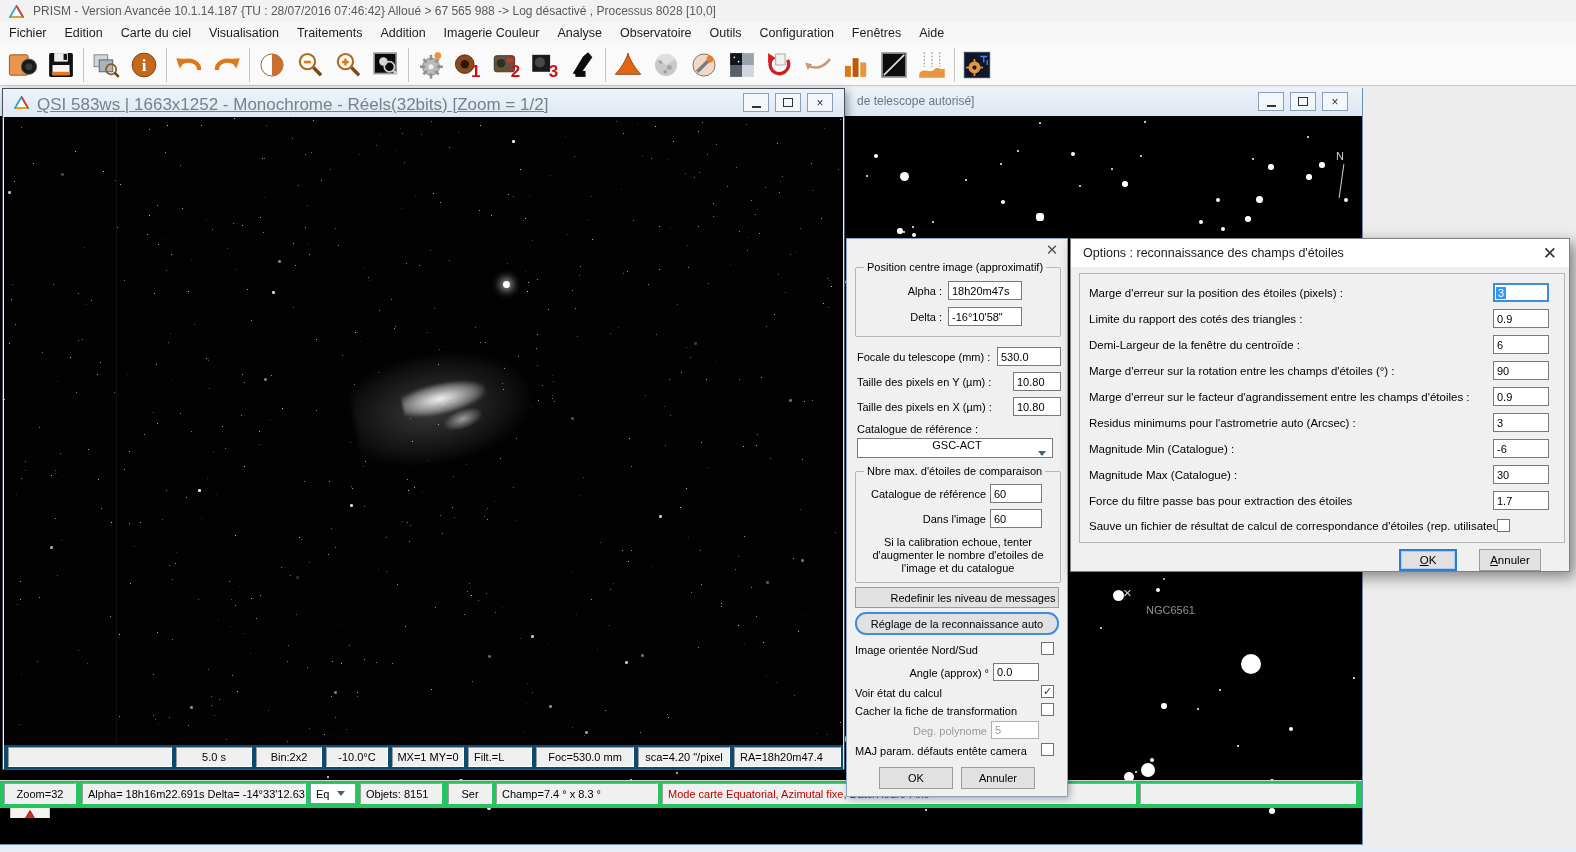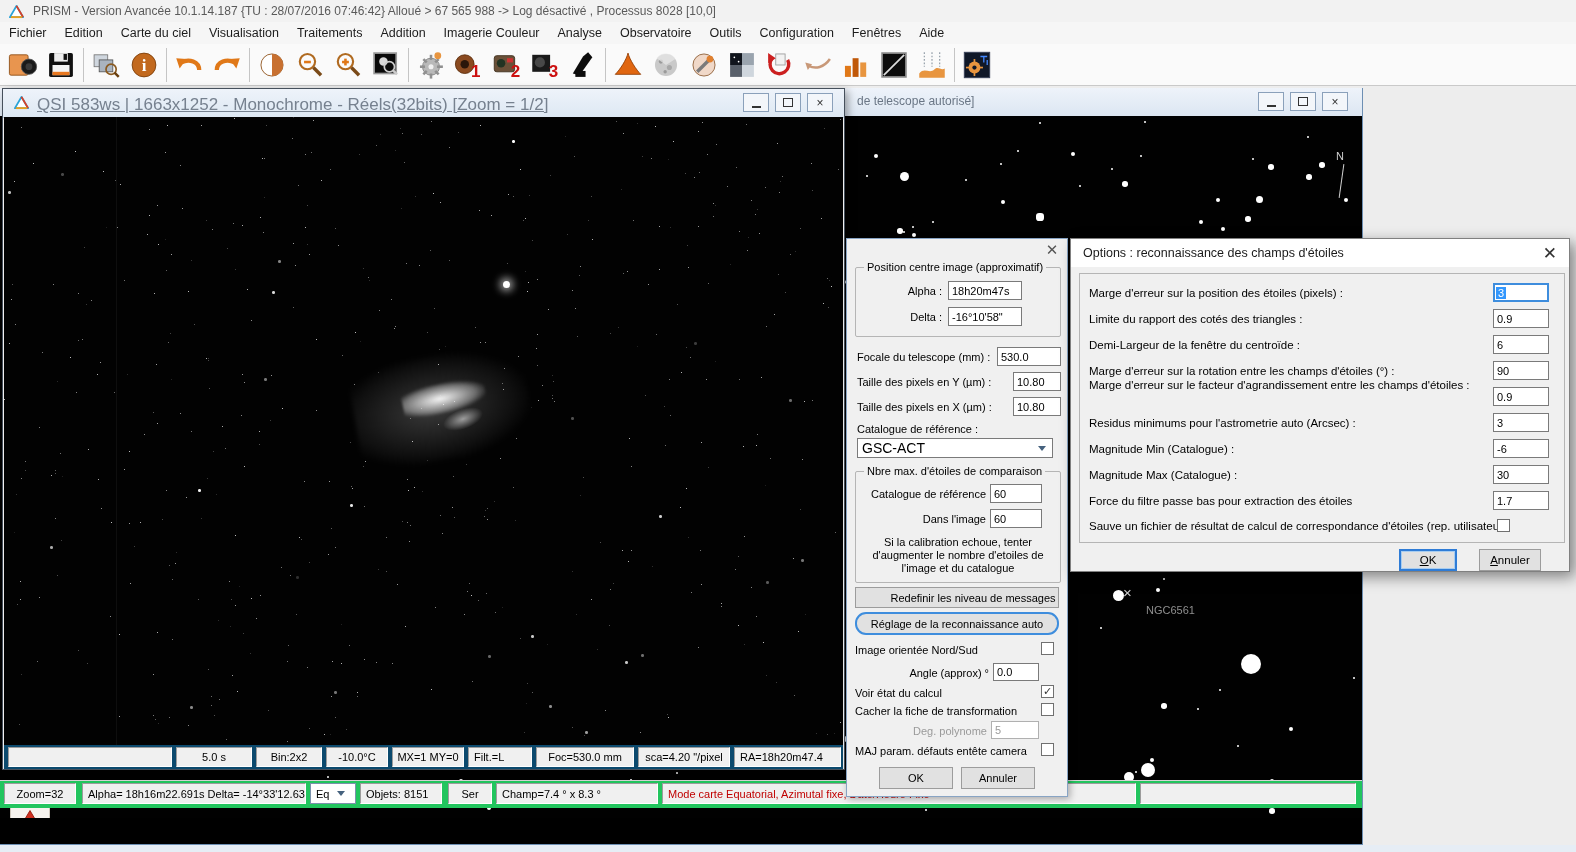--- a/index.html
+++ b/index.html
@@ -57,21 +57,21 @@
   .panel .closex{position:absolute;right:6px;top:2px;font-size:15px;color:#555;width:18px;height:18px;text-align:center;line-height:18px;}
   .gbox{position:absolute;border:1px solid #b5b5b5;border-radius:2px;}
   .gbox .legend{position:absolute;top:-7px;left:8px;background:#f0f0f0;padding:0 3px;font-size:11px;white-space:nowrap;}
   .inp{background:#fff;border:1px solid #7a7a7a;box-sizing:border-box;font-size:11px;font-family:"Liberation Sans",sans-serif;padding:0 3px;color:#000;}
   .lbl{position:absolute;white-space:nowrap;}
   .lbl.r{text-align:right;}
   .cb{position:absolute;width:13px;height:13px;background:#fff;border:1px solid #707070;box-sizing:border-box;font-size:11px;line-height:11px;text-align:center;color:#333;}
   .cb.checked::after{content:"✓";}
   .pbtn{position:absolute;background:#e1e1e1;border:1px solid #9c9c9c;box-sizing:border-box;font-size:11px;display:flex;align-items:center;justify-content:center;}
   .pbtn.focus{border:2px solid #3e8ddd;}
-  .combo{position:absolute;background:#fff;border:1px solid #7a7a7a;box-sizing:border-box;font-size:14px;display:flex;align-items:center;padding-left:4px;}
+  .combo{position:absolute;background:#fff;border:1px solid #7a7a7a;box-sizing:border-box;font-size:11px;display:flex;align-items:center;padding-left:4px;flex-direction:column;}
   .combo .chev{margin-left:auto;margin-right:6px;}
   .note{position:absolute;text-align:center;line-height:13px;}
   .gray{color:#9a9a9a;}
   .inp.grayed{color:#9a9a9a;border-color:#b0b0b0;}
   
   .options{position:absolute;left:1070px;top:238px;width:500px;height:334px;background:#f0f0f0;border:1px solid #808080;box-sizing:border-box;z-index:4;box-shadow:5px 5px 14px rgba(0,0,0,.45);}
   .opt-title{position:absolute;left:0;top:0;width:100%;height:28px;background:#fff;display:flex;align-items:center;}
   .opt-title .ttl{font-size:12.5px;color:#1a1a1a;margin-left:12px;}
   .opt-title .closex{margin-left:auto;margin-right:12px;font-size:17px;color:#333;}
   .opt-box{position:absolute;left:8px;top:34px;width:484px;height:268px;border:1px solid #b5b5b5;}
@@ -481,21 +481,21 @@
 
     <span class="orow-lbl" style="top:74px;">Limite du rapport des cotés des triangles :</span>
     <input class="inp orow-inp" style="top: 70px;" readonly="" value="0.9">
 
     <span class="orow-lbl" style="top:100px;">Demi-Largeur de la fenêtre du centroïde :</span>
     <input class="inp orow-inp" style="top: 96px;" readonly="" value="6">
 
     <span class="orow-lbl" style="top:126px;">Marge d'erreur sur la rotation entre les champs d'étoiles (°) :</span>
     <input class="inp orow-inp" style="top: 122px;" readonly="" value="90">
 
-    <span class="orow-lbl" style="top:140px;">Marge d'erreur sur le facteur d'agrandissement entre les champs d'étoiles :</span>
+    <span class="orow-lbl" style="top:152px;">Marge d'erreur sur le facteur d'agrandissement entre les champs d'étoiles :</span>
     <input class="inp orow-inp" style="top: 148px;" readonly="" value="0.9">
 
     <span class="orow-lbl" style="top:178px;">Residus minimums pour l'astrometrie auto (Arcsec) :</span>
     <input class="inp orow-inp" style="top: 174px;" readonly="" value="3">
 
     <span class="orow-lbl" style="top:204px;">Magnitude Min (Catalogue) :</span>
     <input class="inp orow-inp" style="top: 200px;" readonly="" value="-6">
 
     <span class="orow-lbl" style="top:230px;">Magnitude Max (Catalogue) :</span>
     <input class="inp orow-inp" style="top: 226px;" readonly="" value="30">

